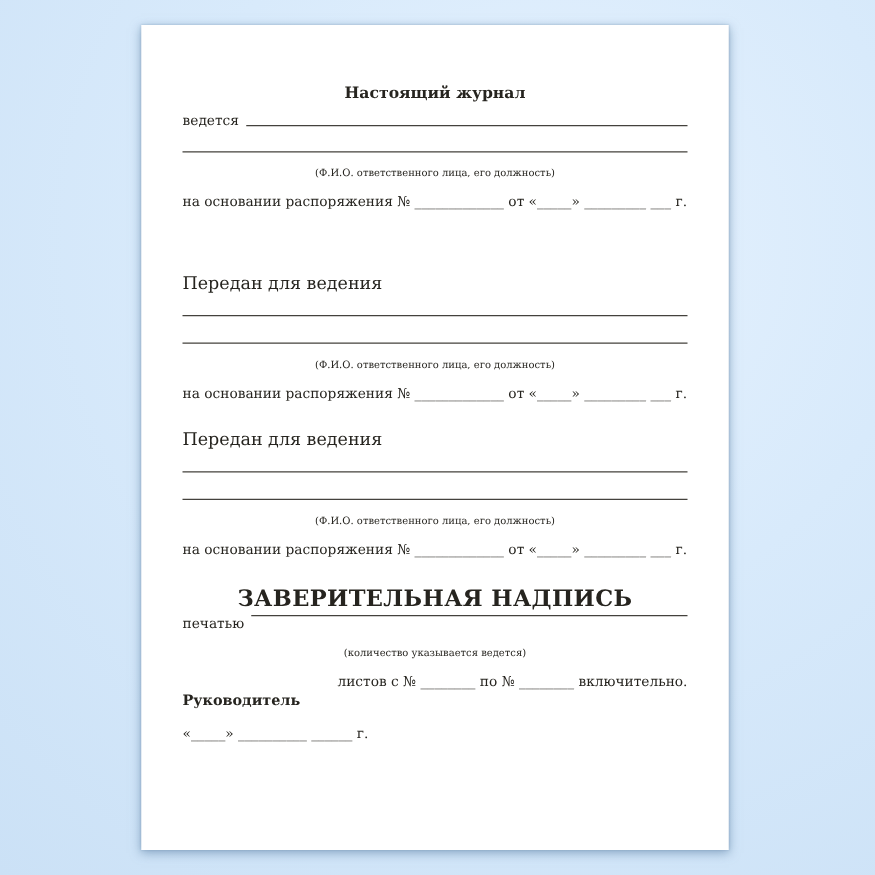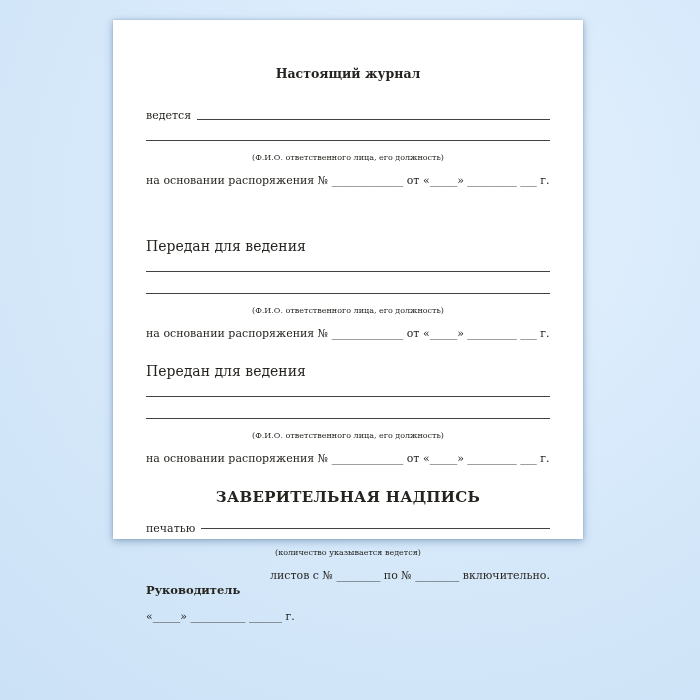--- a/index.html
+++ b/index.html
@@ -7,37 +7,37 @@
   body {
     font-family: "DejaVu Serif", "Liberation Serif", serif;
     background: radial-gradient(circle at 62% 28%, #e6f2fe 0%, #d8eafb 45%, #cbe1f6 100%);
     position: relative;
   }
   .sheet {
     position: absolute;
     left: 113px;
     top: 20px;
     width: 470px;
-    height: 519px;
+    height: 660px;
     background: #ffffff;
     box-shadow: 0 2px 8px rgba(100, 135, 170, 0.65), 0 0 2px rgba(120, 150, 180, 0.5);
     padding: 46px 33px 0 33px;
     color: #26241f;
     font-size: 11px;
     line-height: 1.25;
   }
   .doc-title {
     text-align: center;
     font-weight: bold;
     font-size: 12.5px;
   }
   .lead-row {
     display: flex;
     align-items: flex-end;
-    margin-top: 27px;
+    margin-top: 8px;
   }
   .lead-label { white-space: nowrap; }
   .fill-line {
     flex: 1 1 auto;
     border-bottom: 1px solid #44423d;
     margin-left: 6px;
     margin-bottom: 2px;
     min-height: 1px;
   }
   .rule-line {
@@ -59,33 +59,33 @@
   .transfer-block.second { margin-top: 23px; }
   .transfer-title {
     font-weight: normal;
     font-size: 14px;
   }
   .transfer-block .rule-line.r1 { height: 16px; }
   .cert-title {
     margin-top: 22px;
     text-align: center;
     font-weight: bold;
-    font-size: 15px;
+    font-size: 18px;
     letter-spacing: 0.3px;
   }
   .cert-body-line1 {
     margin-top: 9px;
     text-align: justify;
     text-align-last: justify;
     word-spacing: 2px;
   }
   .seal-row {
     display: flex;
-    align-items: center;
-    margin-top: 16px;
+    align-items: flex-start;
+    margin-top: 1px;
   }
   .sheets-line { margin-top: 11px; white-space: nowrap; text-align: right; }
   .signature-role {
     font-weight: bold;
     font-size: 11.5px;
   }
   .signature-date { margin-top: 13px; white-space: nowrap; }
 </style>
 </head>
 <body>

